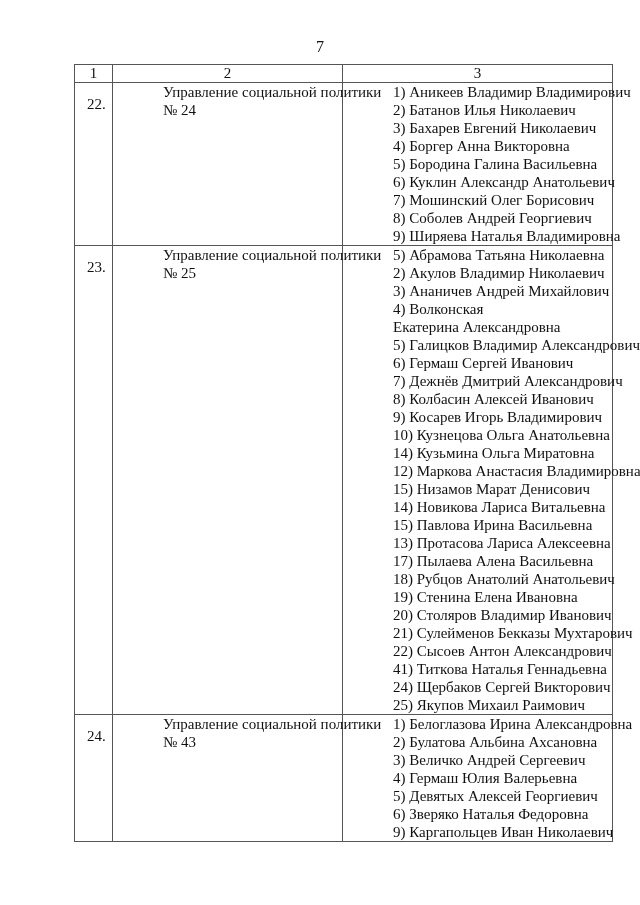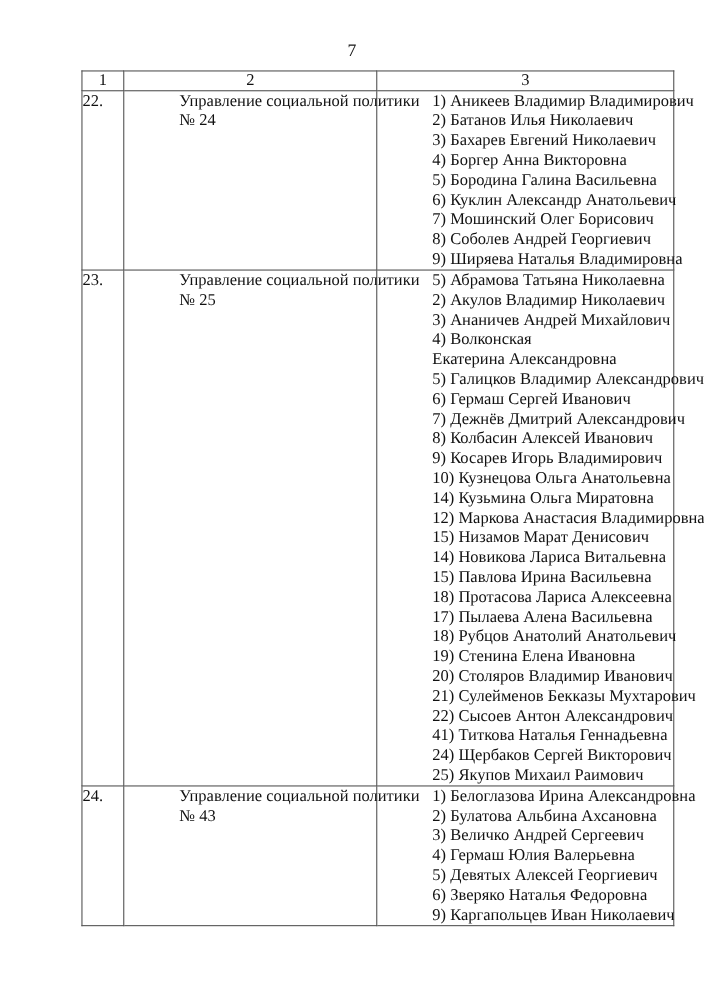--- a/index.html
+++ b/index.html
@@ -7,21 +7,21 @@
          font-family: "Liberation Serif", "DejaVu Serif", serif; color: #111; }
   .page-num { position: absolute; top: 38px; left: 0; width: 640px; text-align: center;
               font-size: 16px; line-height: 18px; }
   table.doc { position: absolute; left: 74px; top: 64px; width: 538px;
               border-collapse: collapse; table-layout: fixed; font-size: 15px; line-height: 18px; }
   table.doc td { border: 1px solid #555; vertical-align: top; padding: 0 0 0 2px; }
   col.c1 { width: 38px; }
   col.c2 { width: 230px; }
   col.c3 { width: 270px; }
   tr.hdr td { text-align: center; height: 17px; padding: 0; line-height: 17px; }
-  td.num { padding: 0 !important; }
+  td.num { text-align: center; padding: 12px !important; }
   .org div, .people div { white-space: nowrap; margin-left: 48px; }
   .people { padding-left: 2px; }
 </style>
 </head>
 <body>
 
 <div class="page-num">7</div>
 
 <table class="doc">
   <colgroup>
@@ -69,21 +69,21 @@
           <div>6) Гермаш Сергей Иванович</div>
           <div>7) Дежнёв Дмитрий Александрович</div>
           <div>8) Колбасин Алексей Иванович</div>
           <div>9) Косарев Игорь Владимирович</div>
           <div>10) Кузнецова Ольга Анатольевна</div>
           <div>14) Кузьмина Ольга Миратовна</div>
           <div>12) Маркова Анастасия Владимировна</div>
           <div>15) Низамов Марат Денисович</div>
           <div>14) Новикова Лариса Витальевна</div>
           <div>15) Павлова Ирина Васильевна</div>
-          <div>18) Протасова Лариса Алексеевна</div>
+          <div>13) Протасова Лариса Алексеевна</div>
           <div>17) Пылаева Алена Васильевна</div>
           <div>18) Рубцов Анатолий Анатольевич</div>
           <div>19) Стенина Елена Ивановна</div>
           <div>20) Столяров Владимир Иванович</div>
           <div>21) Сулейменов Бекказы Мухтарович</div>
           <div>22) Сысоев Антон Александрович</div>
           <div>41) Титкова Наталья Геннадьевна</div>
           <div>24) Щербаков Сергей Викторович</div>
           <div>25) Якупов Михаил Раимович</div>
         </td>

